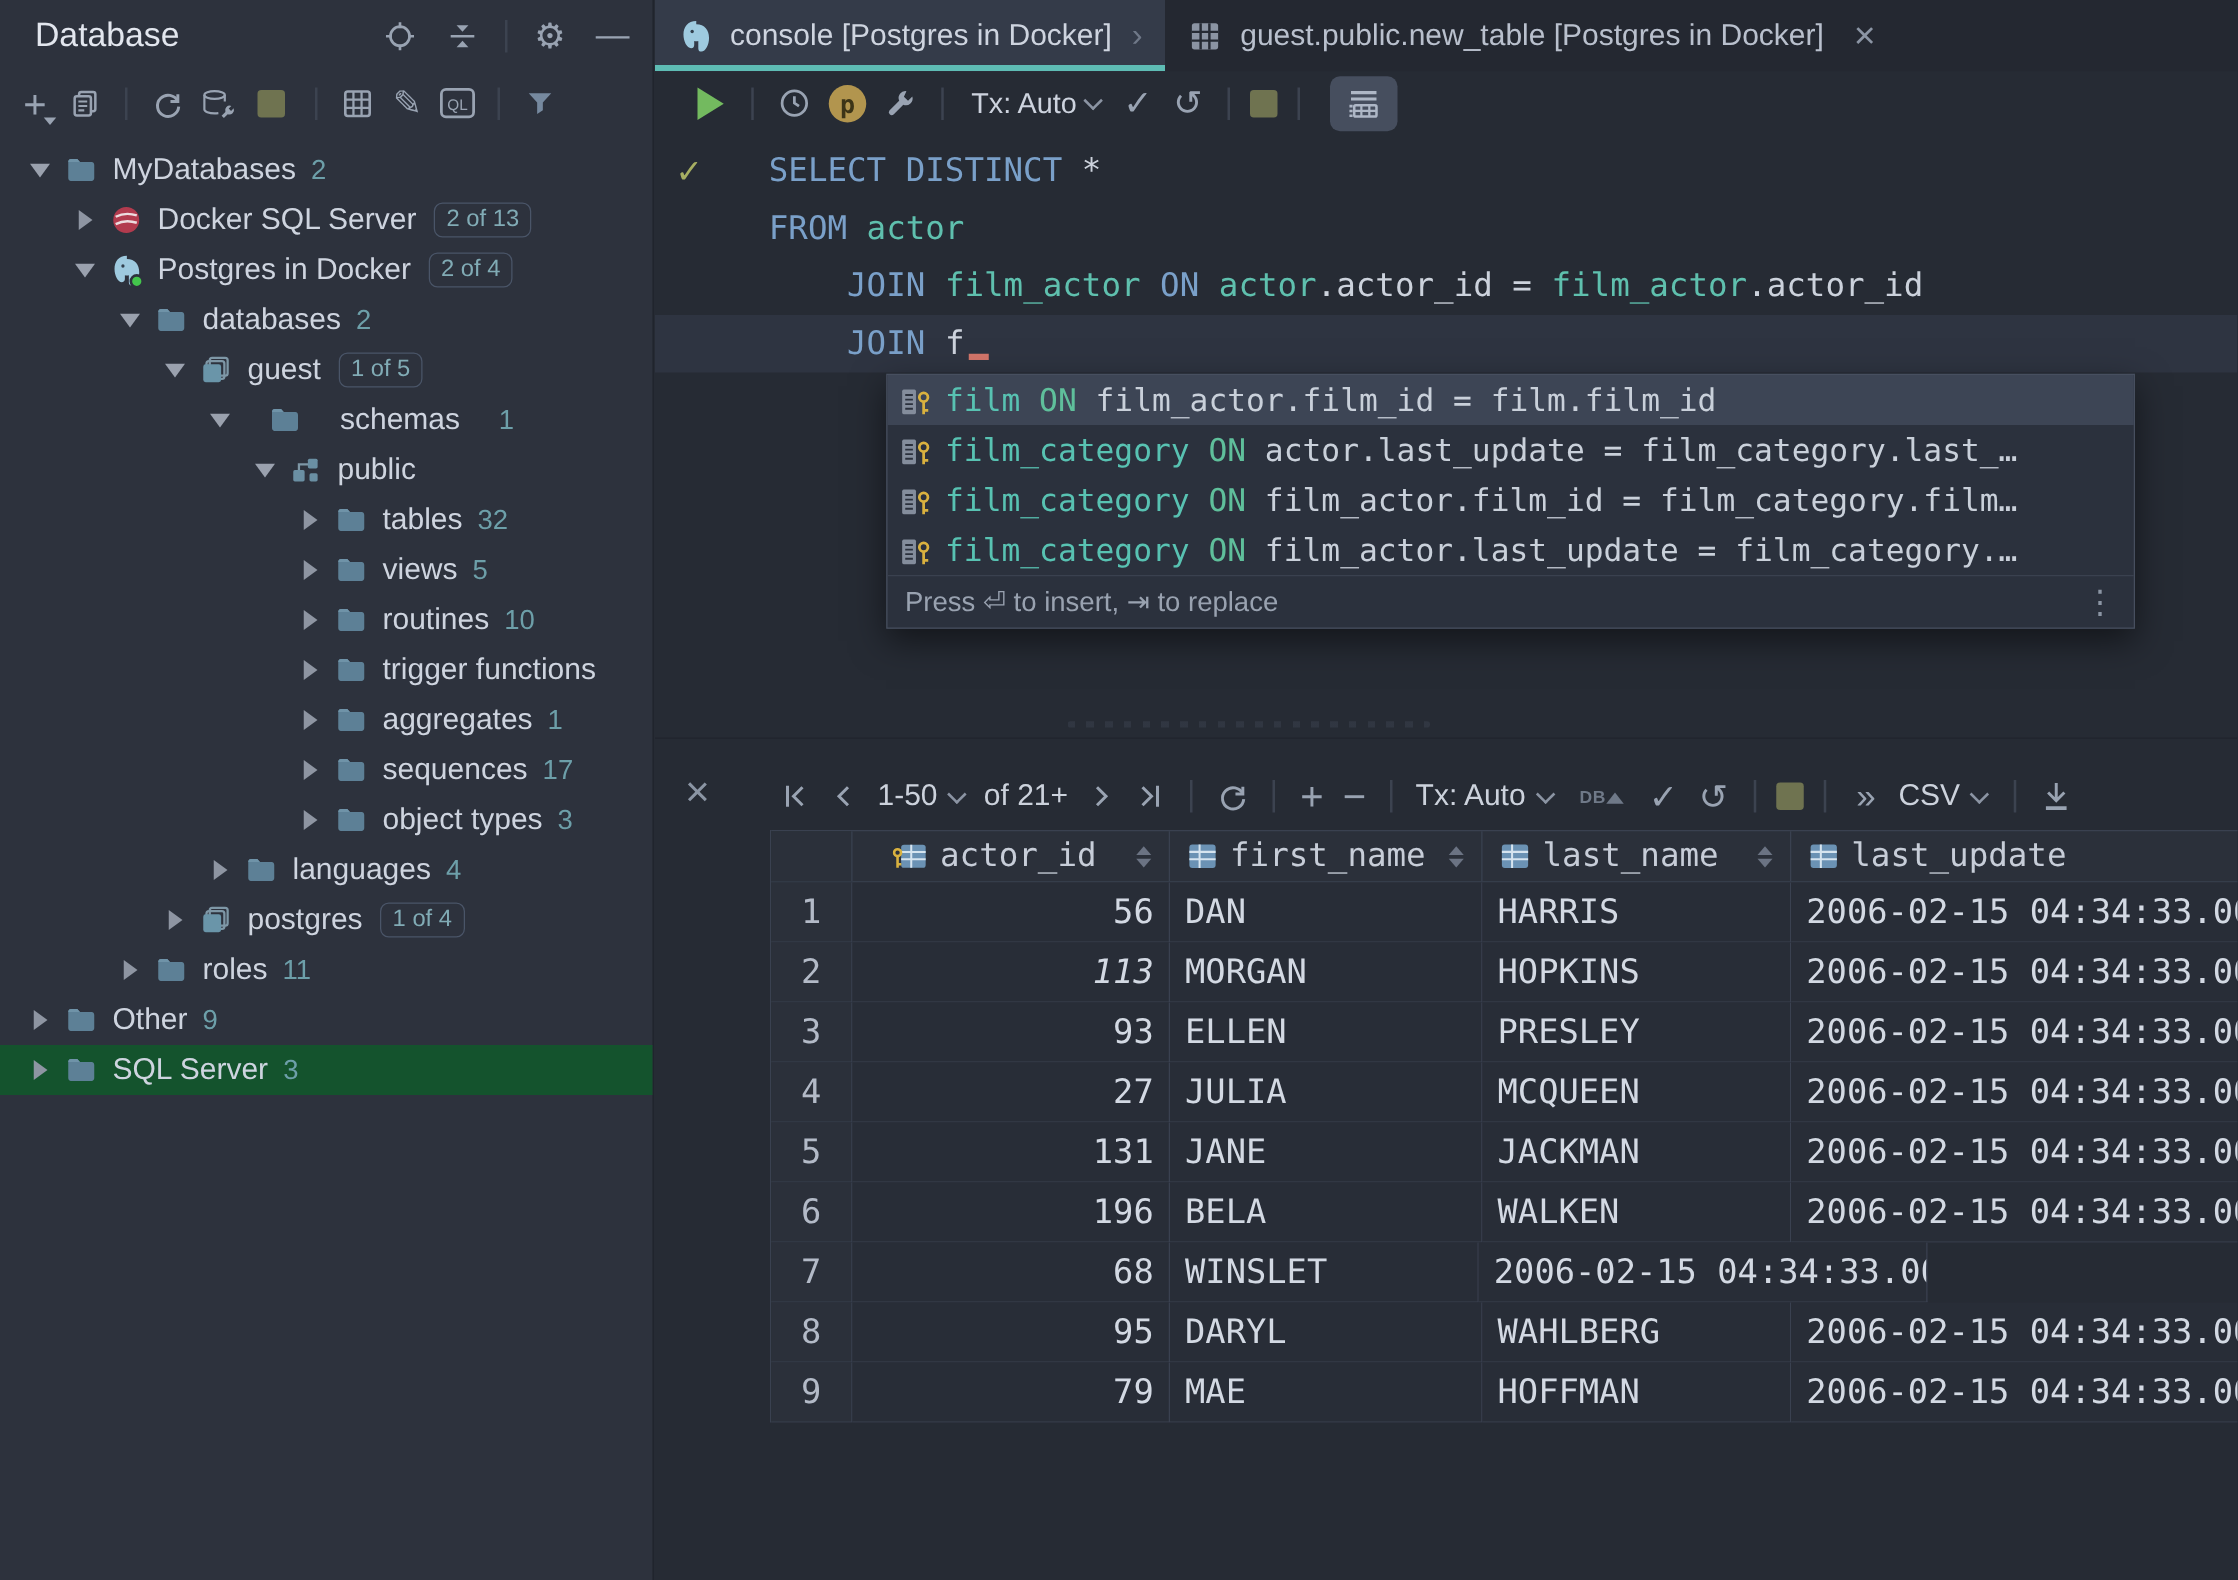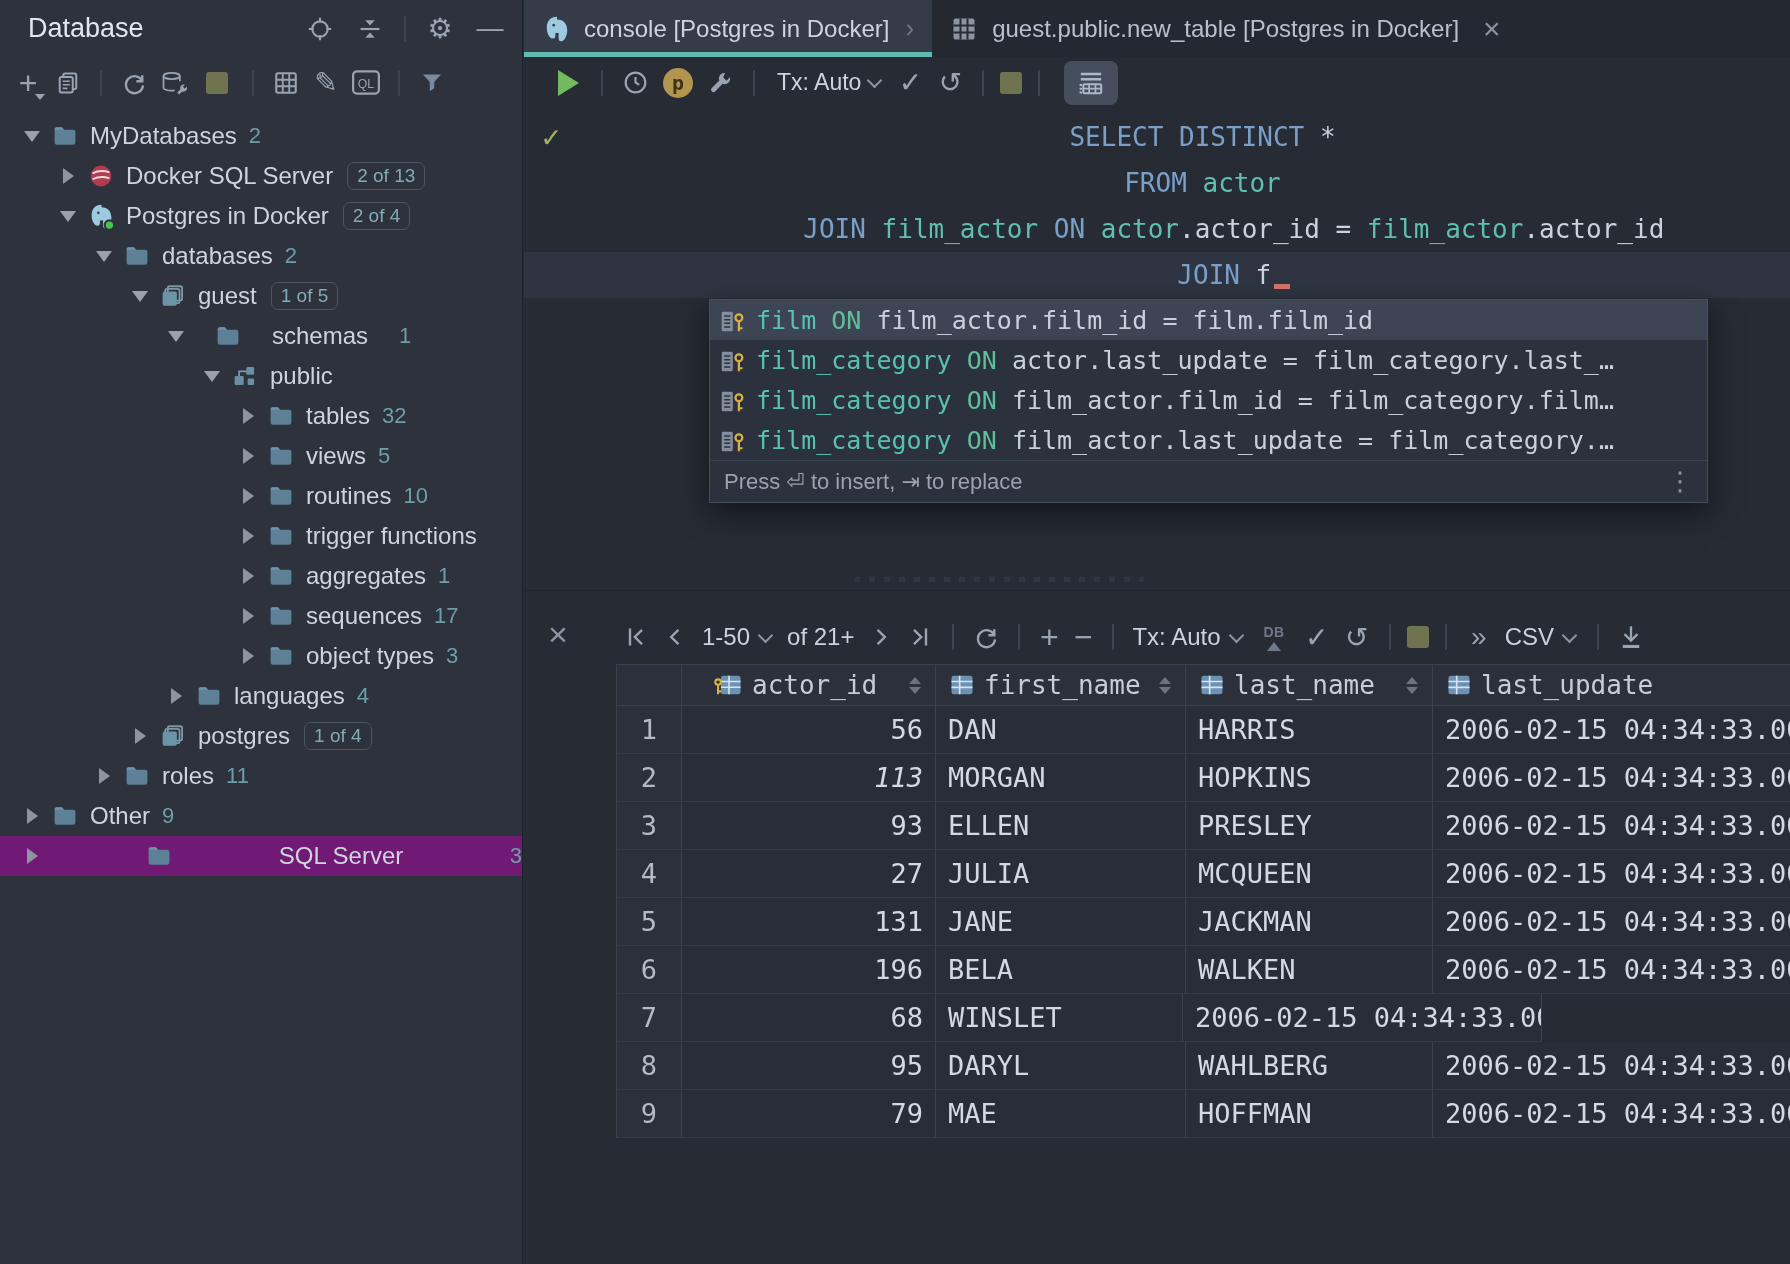--- a/index.html
+++ b/index.html
@@ -16,30 +16,30 @@
   .hsep{width:2px;height:26px;background:#3c4350;margin:0 4px;}
   .panel-toolbar{display:flex;align-items:center;height:51px;padding-left:8px;color:#99a3b2;}
   .tbsep{width:2px;height:26px;background:#3c4350;margin:0 12px;flex:none;}
   .plusbtn b{font-size:32px;font-weight:normal;line-height:1;}
   .mini-caret{position:absolute;right:3px;bottom:3px;width:0;height:0;border-left:5px solid transparent;border-right:5px solid transparent;border-top:6px solid #99a3b2;}
   .stop-sq{width:22px;height:22px;background:#6f7350;border-radius:3px;margin:0 12px;flex:none;}
 
   
   .tree{padding-top:8px;font-size:24px;color:#ced4df;}
   .tree-row{display:flex;align-items:center;height:40px;white-space:nowrap;}
-  .tree-row.selected{background:#701a75;justify-content:space-between;}
+  .tree-row.selected{background:#14532d;}
   .tchev{width:28px;display:inline-flex;justify-content:center;flex:none;}
   .tchev.open i{width:0;height:0;border-left:8px solid transparent;border-right:8px solid transparent;border-top:11px solid #9aa1ae;}
   .tchev.closed i{width:0;height:0;border-top:8px solid transparent;border-bottom:8px solid transparent;border-left:11px solid #8e95a2;}
   .ticon{width:30px;height:30px;margin:0 10px 0 4px;flex:none;display:inline-flex;align-items:center;justify-content:center;}
   .tcount{color:#6d9fa9;margin-left:12px;font-size:22px;}
   .tbadge{margin-left:14px;border:1px solid #4a5568;border-radius:7px;padding:2px 9px;font-size:19px;color:#81abb5;}
 
   
-  .editor-pane{position:absolute;left:524px;top:0;right:0;bottom:0;background:#262b34;text-align:center;}
+  .editor-pane{position:absolute;left:524px;top:0;right:0;bottom:0;background:#262b34;}
   .tab-bar{position:absolute;left:0;top:0;right:0;height:57px;background:#242831;display:flex;}
   .tab{display:flex;align-items:center;padding:0 18px;font-size:24px;color:#b9c0cd;gap:12px;}
   .tab.active{background:#343b49;color:#ced4df;box-shadow:inset 0 -5px 0 #5ebcb4;}
   .tabicon{width:30px;height:30px;display:inline-flex;align-items:center;}
   .tab-chev{color:#6f7888;font-size:26px;margin-left:4px;}
   .tab-close{color:#8b95a4;font-size:30px;margin-left:12px;line-height:1;}
 
   .editor-toolbar{position:absolute;left:0;top:57px;right:0;height:51px;display:flex;align-items:center;padding-left:24px;color:#99a3b2;}
   .play{width:0;height:0;border-left:21px solid #73ba5f;border-top:13px solid transparent;border-bottom:13px solid transparent;margin:0 10px;}
   .pbadge{width:30px;height:30px;border-radius:50%;background:#b2954e;color:#3c3417;font:bold 20px "DejaVu Sans Mono",monospace;display:flex;align-items:center;justify-content:center;margin:0 8px;}
@@ -66,21 +66,21 @@
   .kebab{margin-left:auto;color:#8b95a4;font-size:26px;}
 
   .grip{position:absolute;left:330px;top:577px;width:290px;height:5px;background:repeating-linear-gradient(90deg,#3d4452 0 6px,transparent 6px 15px);border-radius:3px;opacity:.45;}
 
   
   .results{position:absolute;left:0;top:590px;right:0;bottom:0;border-top:1px solid #20242c;}
   .results-close{position:absolute;left:24px;top:26px;color:#8b95a4;font-size:34px;line-height:1;}
   .results-toolbar{position:absolute;left:92px;top:20px;height:52px;display:flex;align-items:center;color:#8f99a8;}
   .rtb-label{font-size:24px;color:#ccd2dc;margin:0 6px;}
   .plusminus{font-size:32px;min-width:34px;}
-  .dbup{display:flex;flex-direction:column;align-items:center;color:#6f7988;margin:0 12px;}
+  .dbup{display:flex;flex-direction:row;align-items:center;color:#6f7988;margin:0 12px;}
   .dbup b{font-size:14px;font-weight:bold;letter-spacing:.5px;}
   .dbup i{width:0;height:0;border-left:7px solid transparent;border-right:7px solid transparent;border-bottom:9px solid #6f7988;margin-top:2px;}
 
   .grid{position:absolute;left:92px;top:73px;font-family:"DejaVu Sans Mono",monospace;border-left:1px solid #3a4150;}
   .hrow{display:flex;height:40px;background:#2b303a;border-top:1px solid #3a4150;border-bottom:1px solid #3a4150;}
   .hcell{display:flex;align-items:center;padding-left:12px;border-right:1px solid #3a4150;font-size:26px;color:#c7cdd8;box-sizing:border-box;overflow:hidden;flex:none;white-space:nowrap;}
   .hcell.rn{background:#2b303a;}
   .hic{margin-right:8px;flex:none;display:inline-flex;}
   .sort{margin-left:auto;margin-right:14px;display:flex;flex-direction:column;gap:3px;flex:none;}
   .sort i{width:0;height:0;border-left:6px solid transparent;border-right:6px solid transparent;}

